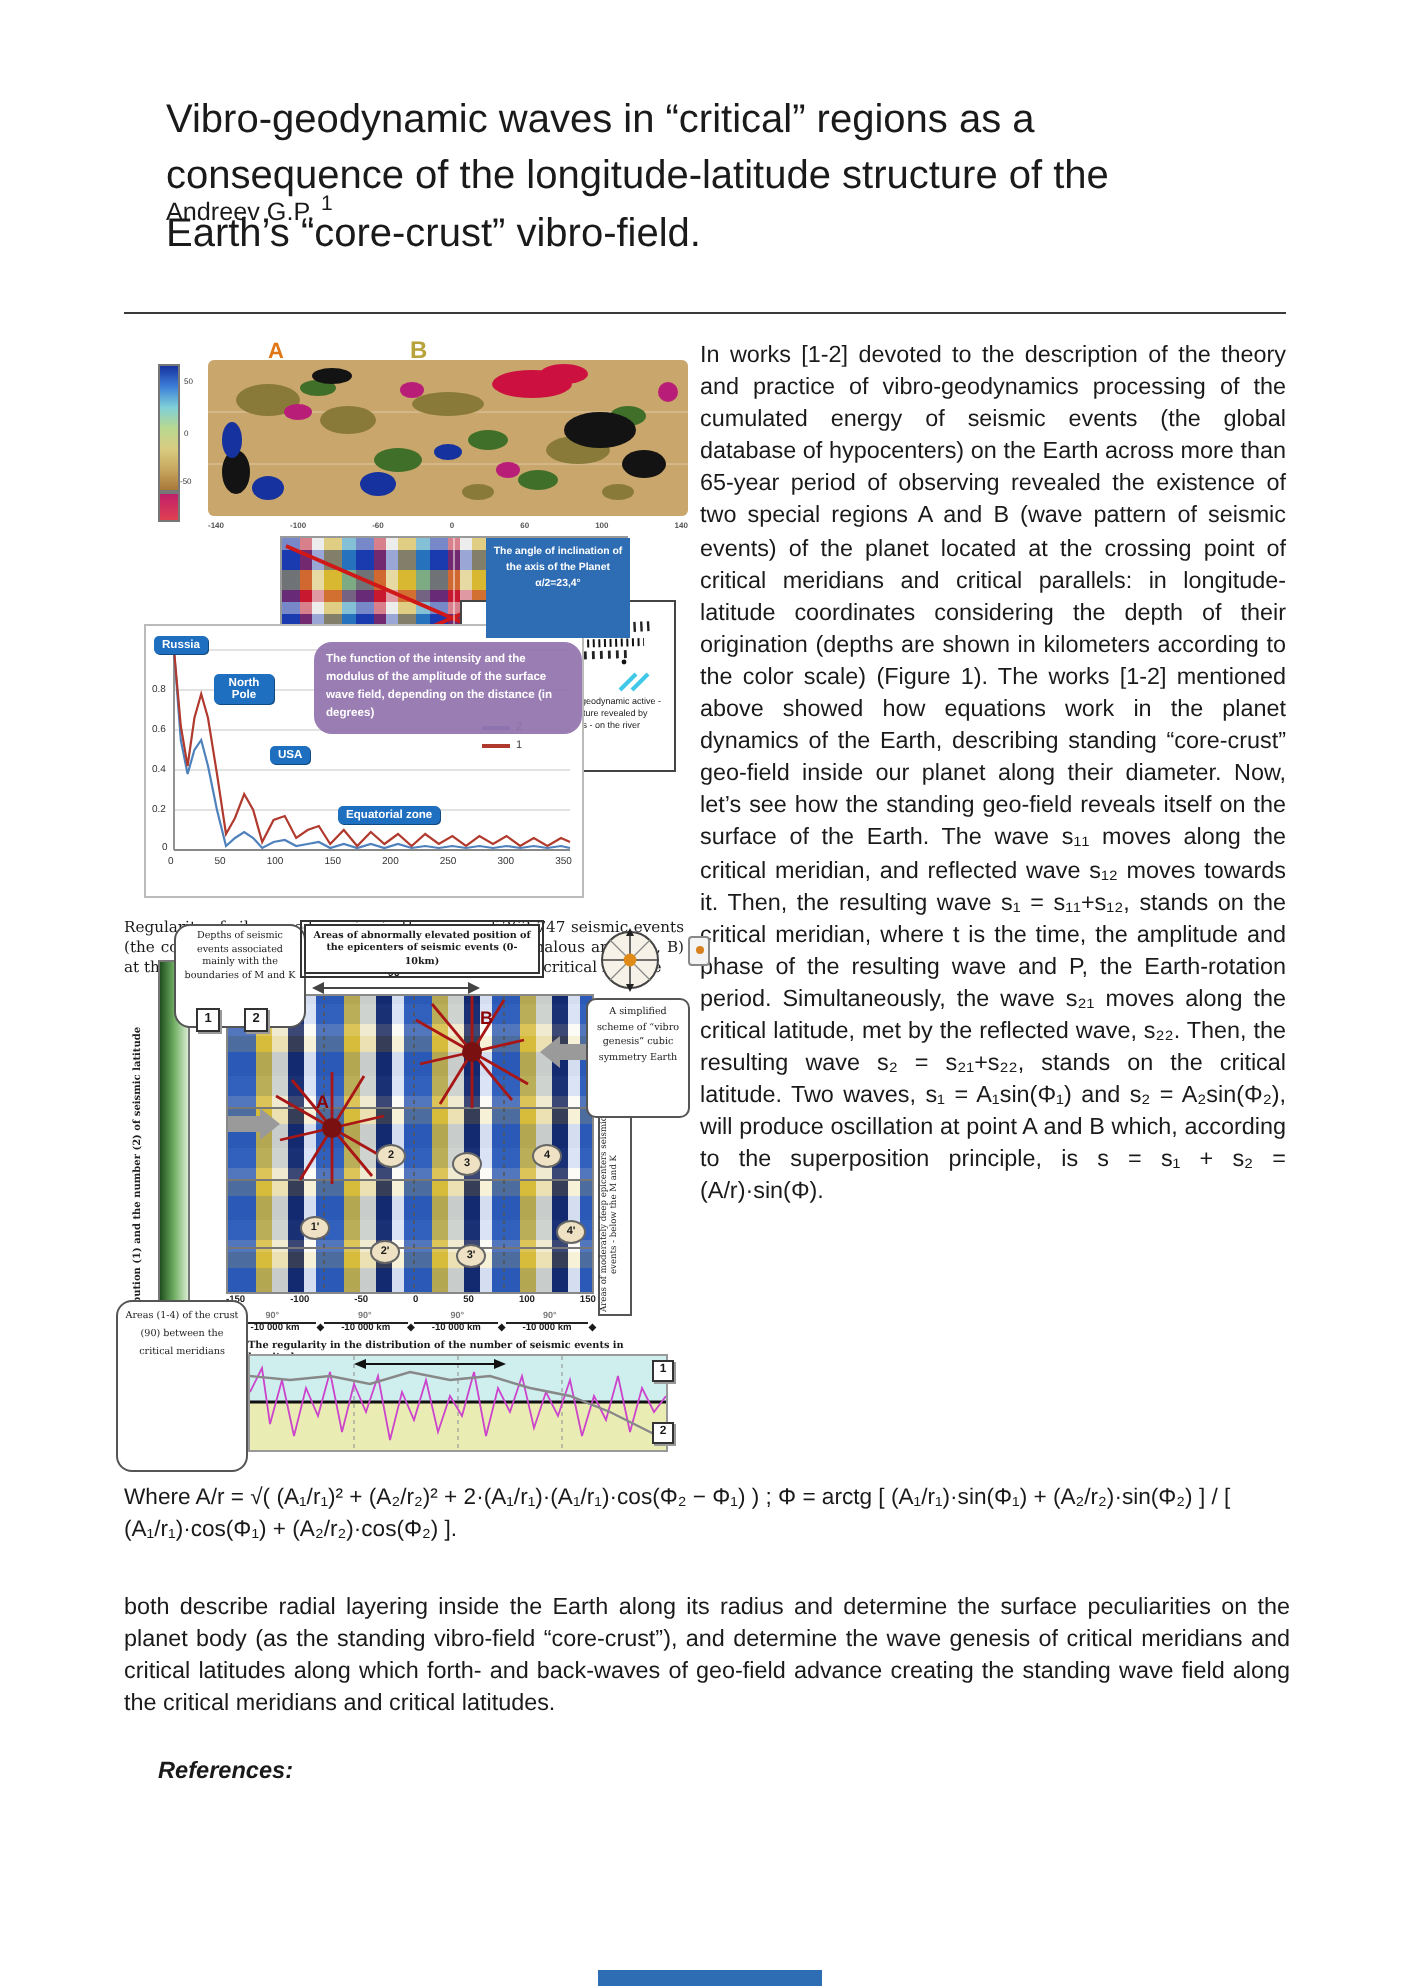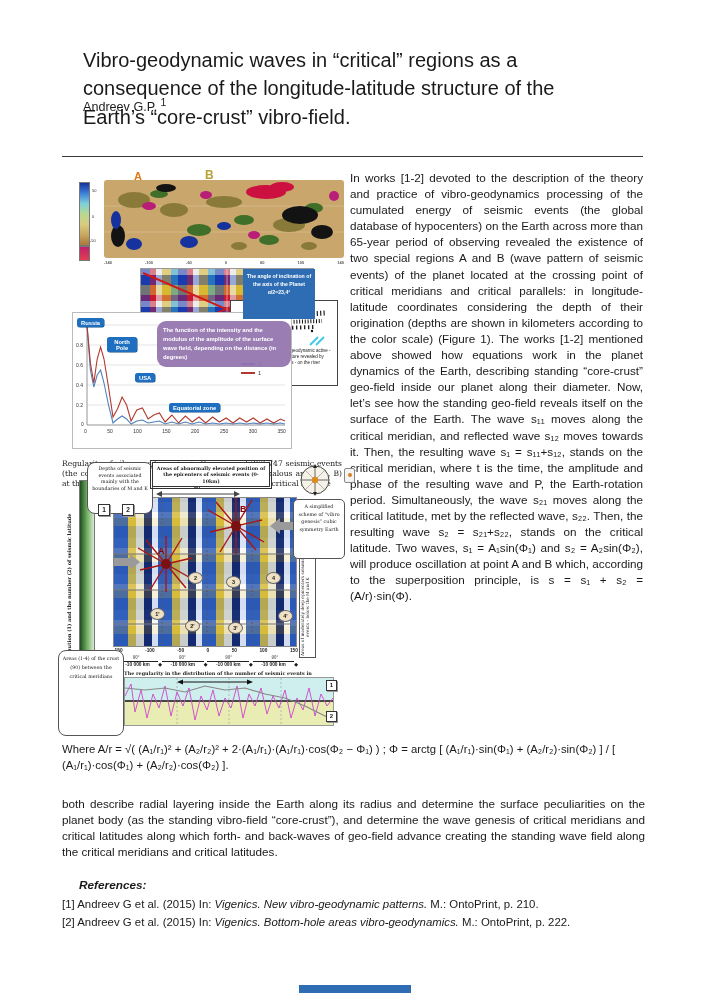--- a/index.html
+++ b/index.html
@@ -335,21 +335,15 @@
       <polygon points="128,4 122,1.5 122,6.5" fill="#111"></polygon>
     </svg>
     <div class="marker" style="right:-4px;top:2px;">1</div>
     <div class="marker" style="right:-4px;bottom:3px;">2</div>
   </div>
 
   <div class="abs formula" style="left:62px;top:742px;width:583px;">Where  A/r = √( (A₁/r₁)² + (A₂/r₂)² + 2·(A₁/r₁)·(A₁/r₁)·cos(Φ₂ − Φ₁) ) ;  Φ = arctg [ (A₁/r₁)·sin(Φ₁) + (A₂/r₂)·sin(Φ₂) ] / [ (A₁/r₁)·cos(Φ₁) + (A₂/r₂)·cos(Φ₂) ].</div>
   <div class="abs bodytext just" style="left:62px;top:796px;width:583px;">both describe radial layering inside the Earth along its radius and determine the surface peculiarities on the planet body (as the standing vibro-field “core-crust”), and determine the wave genesis of critical meridians and critical latitudes along which forth- and back-waves of geo-field advance creating the standing wave field along the critical meridians and critical latitudes.</div>
 
   <div class="abs refhead" style="left:79px;top:878px;">References:</div>
-  <div class="abs refitem" style="left:62px;top:896px;width:583px;">
-    <span>[1] Andreev G et al. (2015) In: </span><span style="font-style:italic;">Vigenics. New vibro-geodynamic patterns.</span><span> M.: OntoPrint, p. 210.</span>
-  </div>
-  <div class="abs refitem" style="left:62px;top:914px;width:583px;">
-    <span>[2] Andreev G et al. (2015) In:  </span><span style="font-style:italic;">Vigenics. Bottom-hole areas vibro-geodynamics.</span><span> M.: OntoPrint, p. 222.</span>
-  </div>
 
   <div class="abs" style="left:299px;top:985px;width:112px;height:8px;background:#2e6db4;"></div>
 </div>
 
 </body></html>

